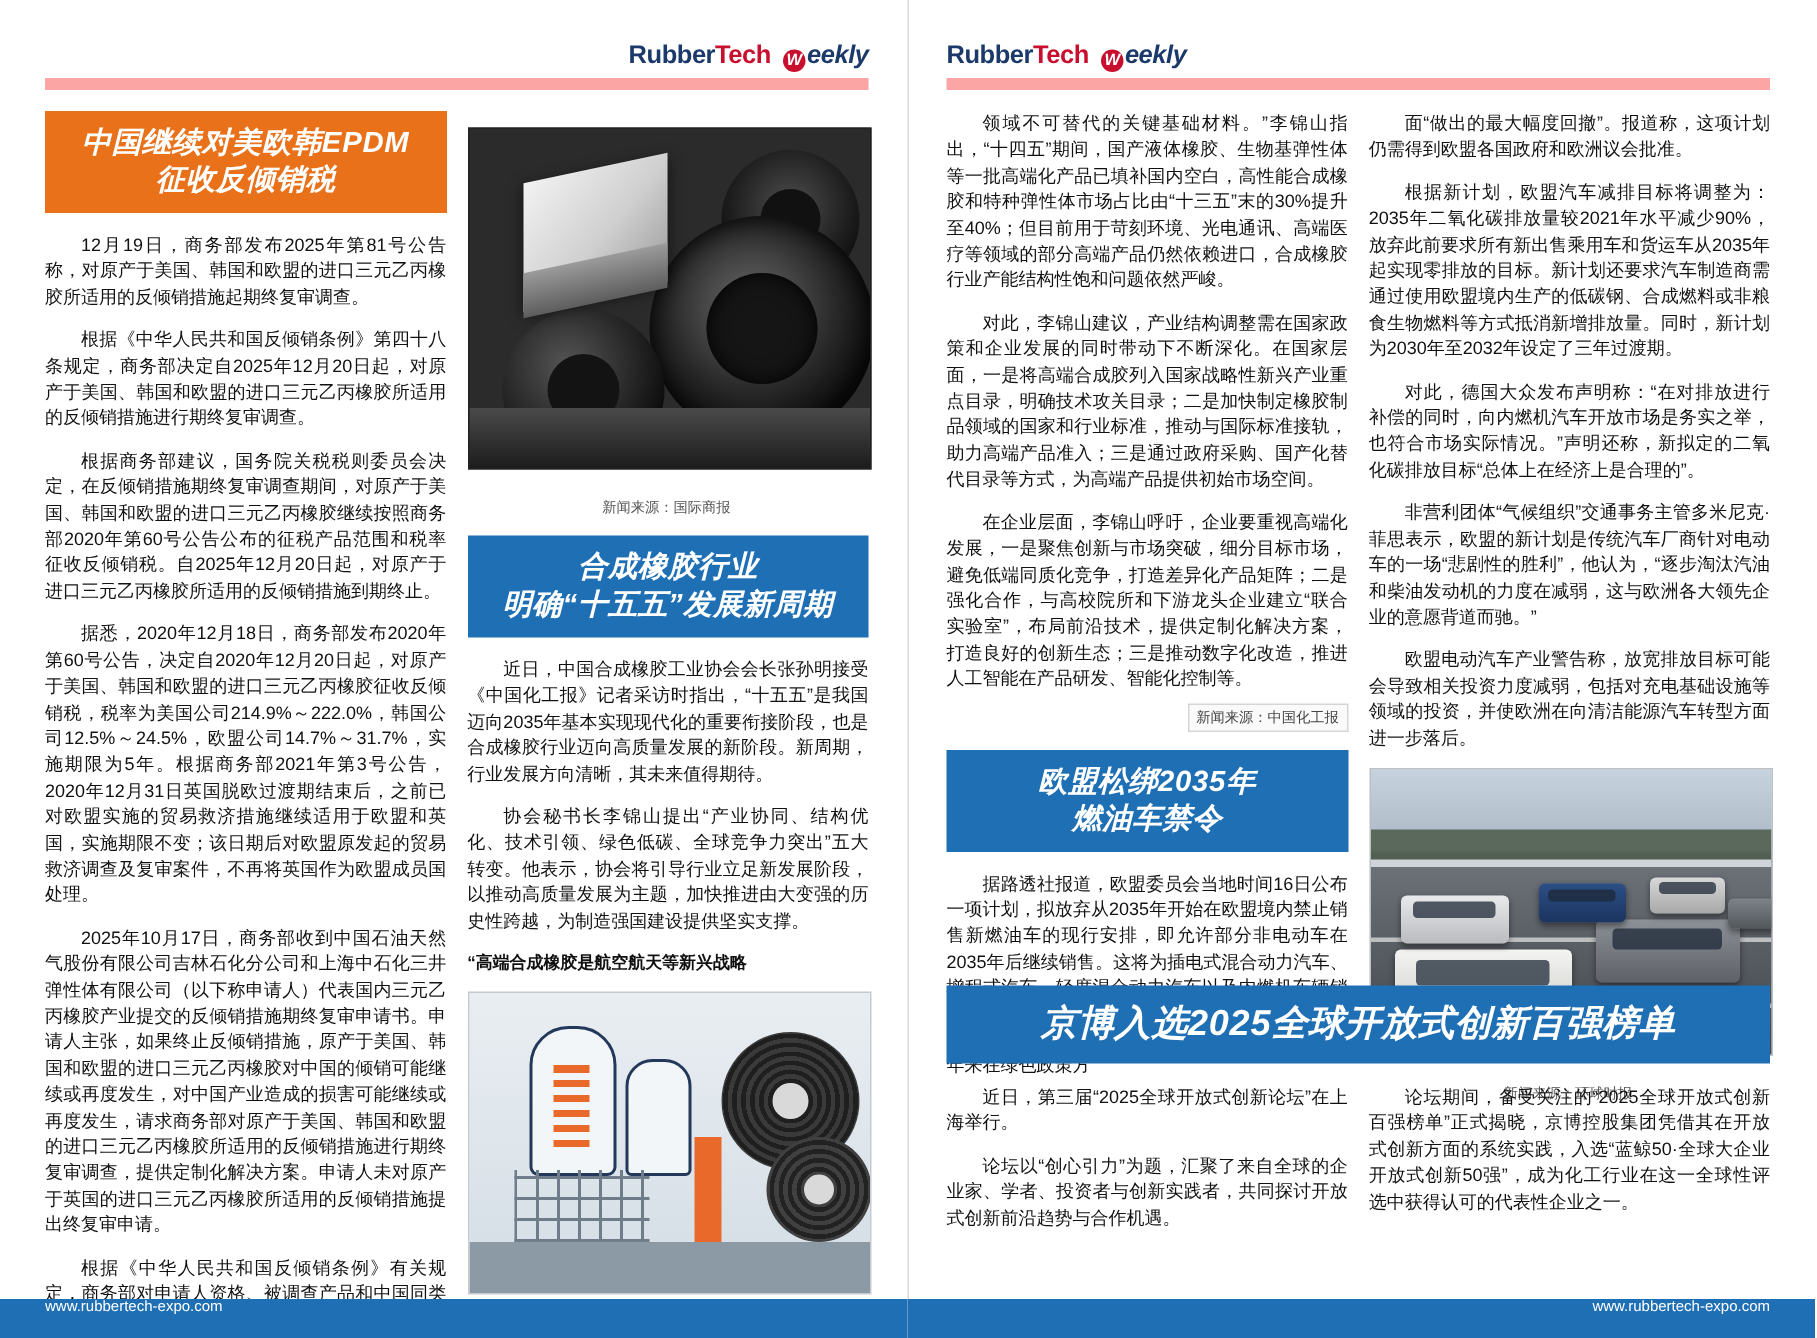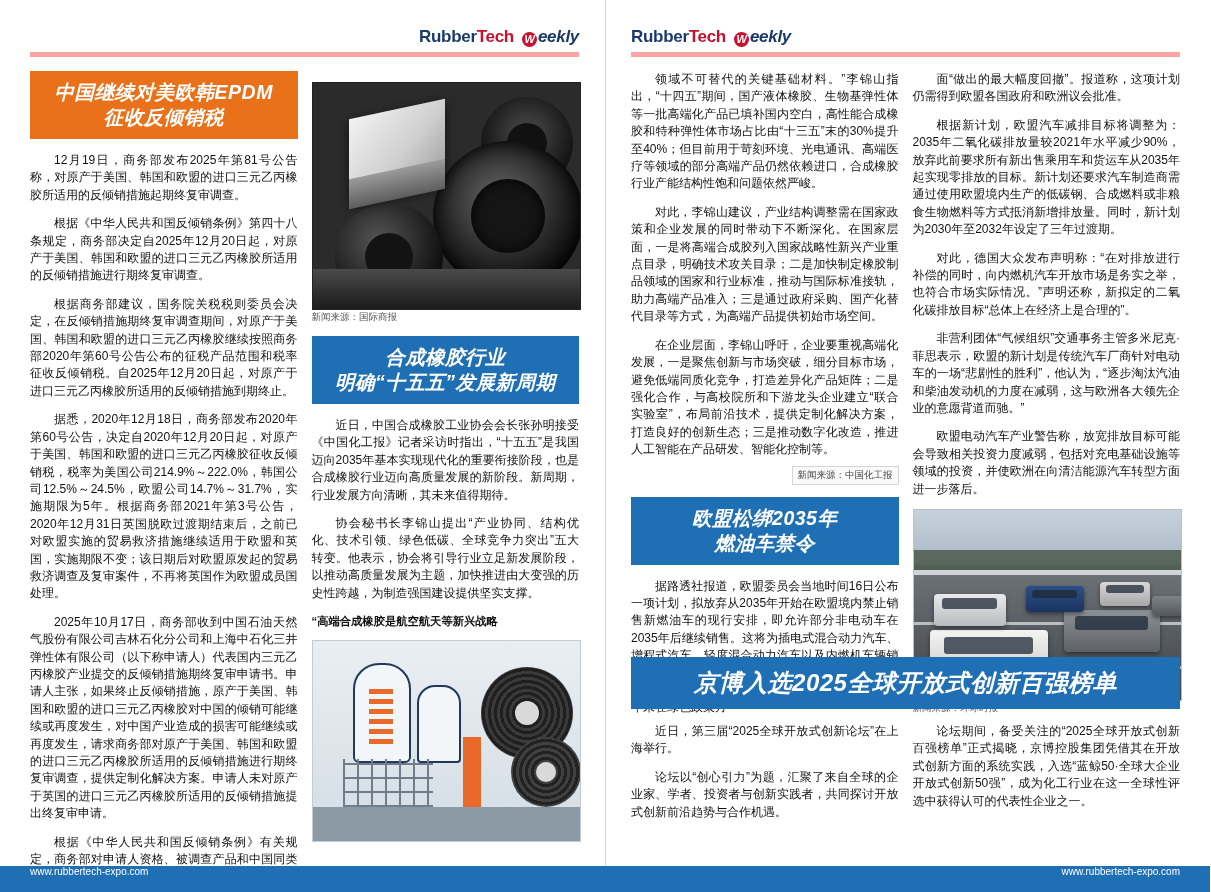--- a/index.html
+++ b/index.html
@@ -21,21 +21,21 @@
     box-sizing:border-box;
   }
   .sheet.left{padding:22px 26px 0 30px;}
   .sheet.right{padding:22px 30px 0 26px;}
   .gutter{
     position:absolute;left:605px;top:0;width:1px;height:892px;background:#d8d8d8;
   }
   
   .masthead{
     height:30px;display:flex;align-items:center;
-    border-bottom:5px solid #fca5a5;
+    border-bottom:8px solid #fca5a5;
     margin-bottom:14px;
   }
   .masthead.rightal{justify-content:flex-end;}
   .masthead.leftal{justify-content:flex-start;}
   .logo{
     display:flex;align-items:baseline;font-weight:bold;font-size:17px;letter-spacing:-0.3px;
   }
   .logo .rubber{color:#1b3a6b;}
   .logo .tech{color:#c8102e;}
   .logo .weekly{
@@ -66,21 +66,21 @@
   .banner.blue{background:#1f6fb5;}
   .banner.navy{background:#1f6fb5;}
   .banner.wide{
     font-size:24px;line-height:30px;padding:11px 8px;margin-bottom:14px;
   }
   .banner .l2{display:block;}
 
   
   .figure{margin:0 0 12px 0;}
   .figure .cap{
-    font-size:9.5px;color:#555;text-align:left;margin-top:1px;
+    font-size:9.5px;color:#555;text-align:center;margin-top:19px;
     padding-right:2px;
   }
   .photo{
     width:100%;height:226px;background:#2b2b2b;position:relative;overflow:hidden;
     border:1px solid #222;
   }
   
   .ring{position:absolute;border-radius:50%;}
   .r1{width:150px;height:150px;left:120px;top:58px;background:
       radial-gradient(circle at 45% 40%, #6a6a6a 0%, #2a2a2a 45%, #0d0d0d 70%);

